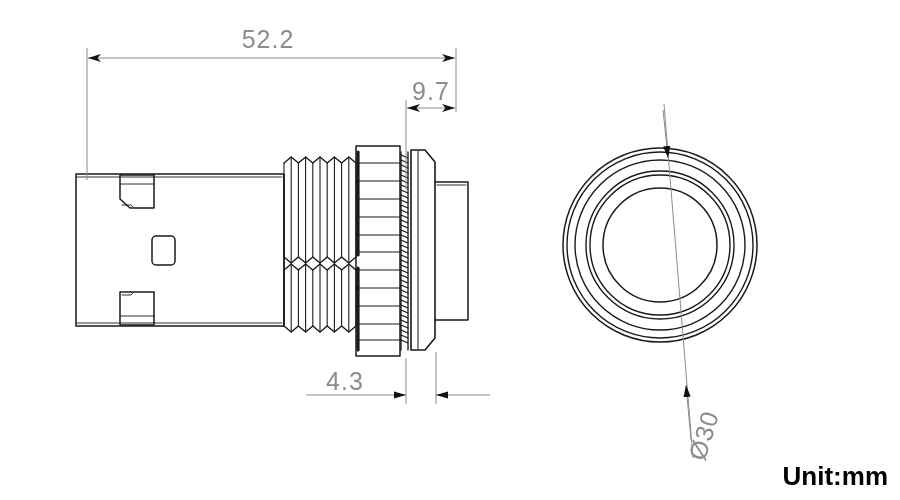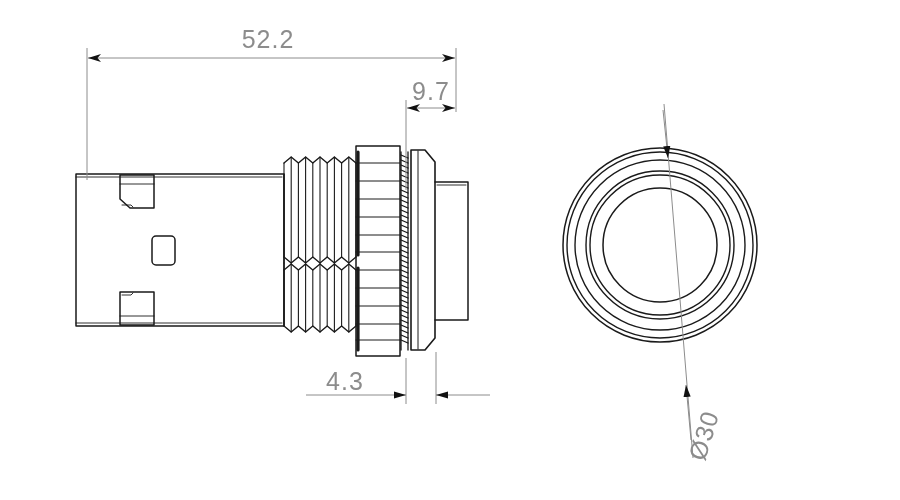--- a/index.html
+++ b/index.html
@@ -173,14 +173,15 @@
 
       <g>
         <line x1="664" y1="104" x2="693" y2="458" stroke="#8c8c8c" stroke-width="1"></line>
         <line x1="663" y1="110" x2="668" y2="158" stroke="#8c8c8c" stroke-width="1" marker-end="url(#arrSolid)"></line>
         <line x1="691" y1="440" x2="686" y2="385" stroke="#8c8c8c" stroke-width="1" marker-end="url(#arrSolid)"></line>
         <text x="712" y="438" text-anchor="middle" font-size="25" font-family="Liberation Sans, sans-serif" fill="#8c8c8c" letter-spacing="1" transform="rotate(-73 712 438)">Ø30</text>
       </g>
     </g>
   </svg>
 
+  <div class="unit-label">Unit:mm</div>
 
 </div>
 
 </body></html>

